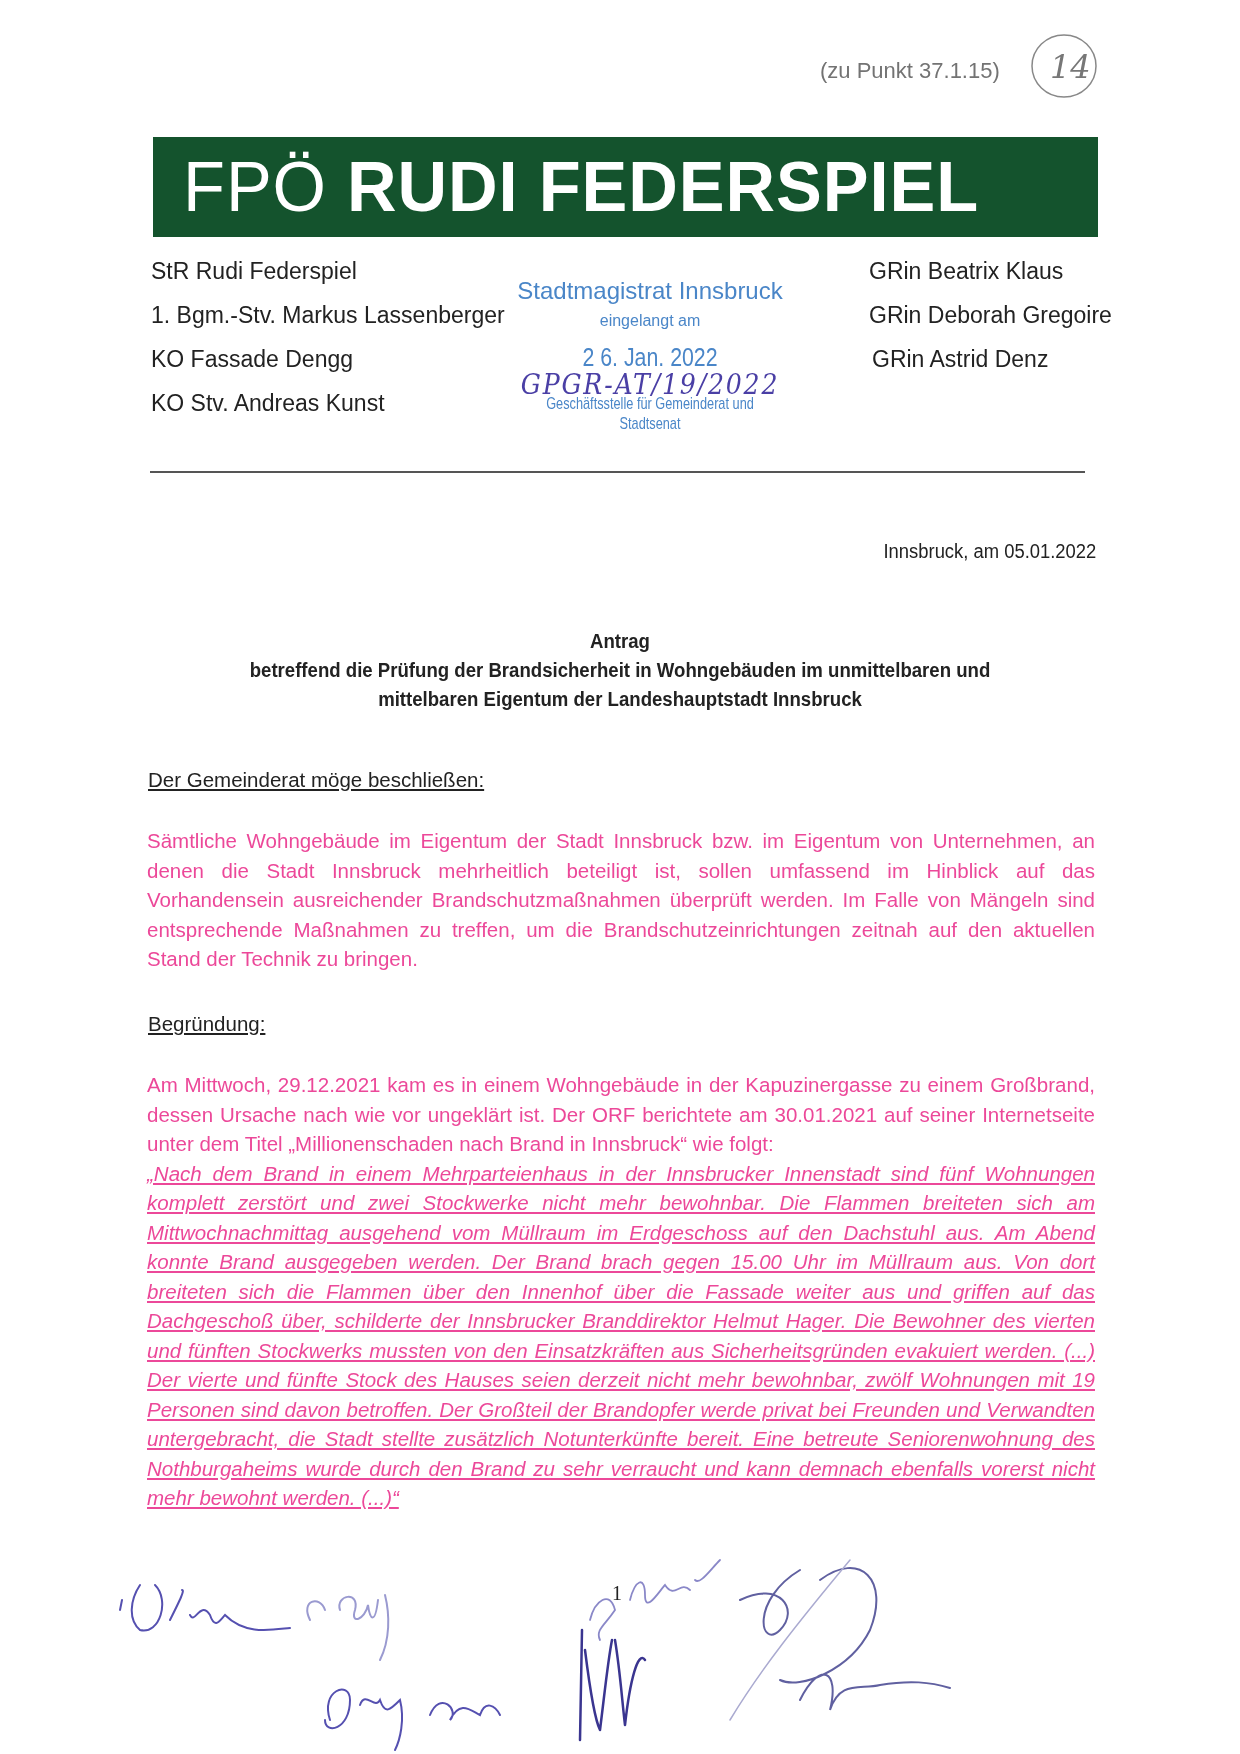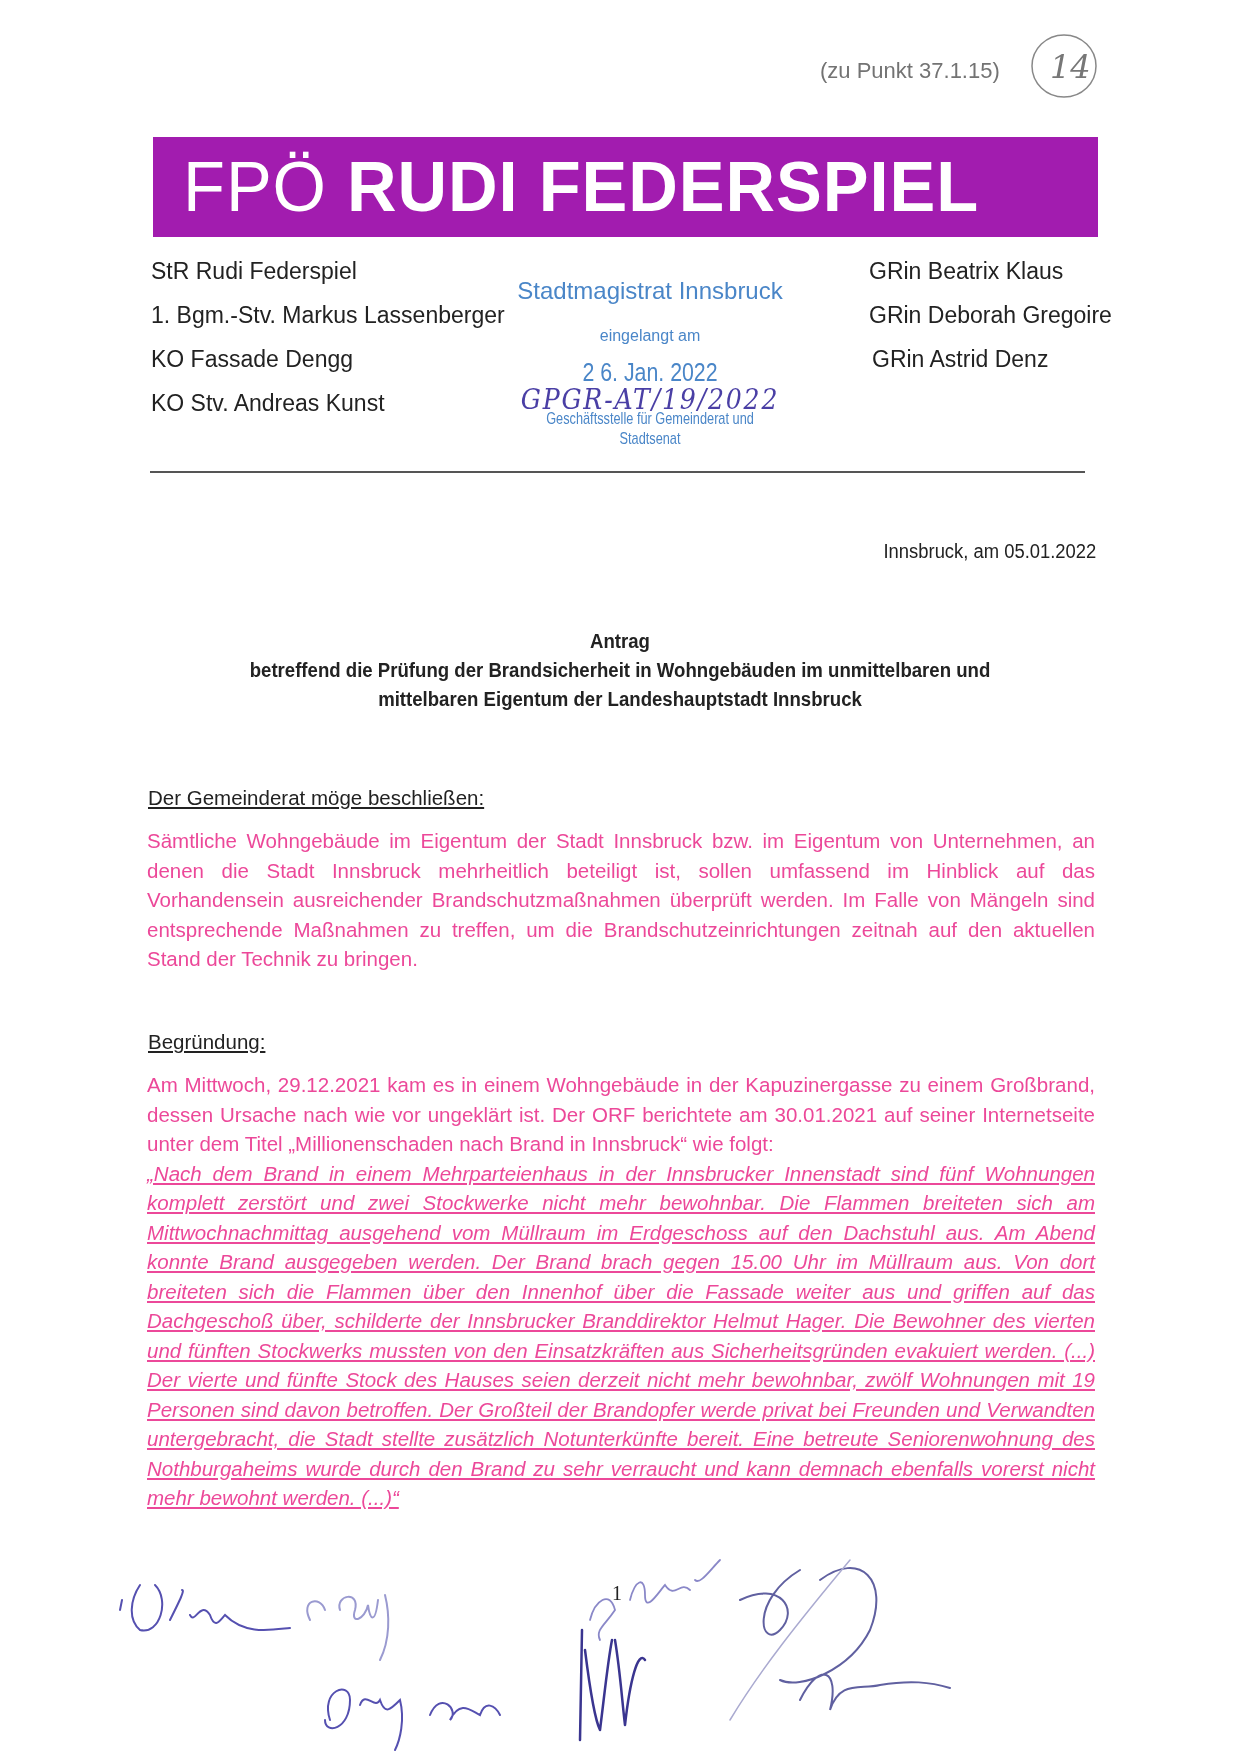--- a/index.html
+++ b/index.html
@@ -1,41 +1,41 @@
 <!DOCTYPE html>
 <html><head>
 <meta charset="utf-8">
 <style>
   html, body { margin: 0; padding: 0; background: #ffffff; }
   body { width: 1240px; height: 1754px; position: relative; overflow: hidden;
          font-family: "Liberation Sans", sans-serif; color: #222; }
   .abs { position: absolute; }
   #ref { left: 820px; top: 58px; font-size: 22px; color: #737373; }
   #page-circle { left: 1028px; top: 28px; width: 72px; height: 72px; }
-  #banner { left: 153px; top: 137px; width: 945px; height: 100px; background: #a21caf; }
+  #banner { left: 153px; top: 137px; width: 945px; height: 100px; background: #14532d; }
   #banner .txt { position: absolute; left: 30px; top: 6px; font-family: "Liberation Sans", sans-serif;
         color: #ffffff; font-size: 70px; font-weight: bold; letter-spacing: 1px;
         transform: scaleX(0.98); transform-origin: left; white-space: nowrap; line-height: 88px; }
   #banner .txt .light { font-weight: normal; }
   .sig-col { font-size: 23px; color: #222; line-height: 44px; }
   #left-col { left: 151px; top: 249px; }
   #right-col { left: 869px; top: 249px; }
   #right-col div:nth-child(3) { padding-left: 3px; }
   #stamp { left: 490px; top: 276px; width: 320px; text-align: center; color: #4a86c8; }
   #stamp .s1 { font-size: 24px; line-height: 30px; }
-  #stamp .s2 { font-size: 16px; line-height: 22px; margin-top: 19px; }
+  #stamp .s2 { font-size: 16px; line-height: 22px; margin-top: 4px; }
   #stamp .s3 { font-size: 26px; line-height: 30px; margin-top: 10px; transform: scaleX(0.82); }
   #stamp .s4 { font-size: 28px; line-height: 26px; color: #4a3fa5; font-style: italic;
                font-family: "DejaVu Serif", serif; letter-spacing: 2px; transform: scaleX(0.9); }
   #stamp .s5 { font-size: 17px; line-height: 20px; transform: scaleX(0.75); margin-top: -4px; }
   #rule { left: 150px; top: 471px; width: 935px; height: 2px; background: #555; }
   #date { right: 144px; top: 540px; font-size: 20px; color: #222; transform: scaleX(0.92); transform-origin: right; }
   #title { left: 150px; top: 627px; width: 940px; text-align: center; font-weight: bold; font-size: 20px; line-height: 29px; color: #222; transform: scaleX(0.93); }
   .body-text { left: 147px; width: 948px; font-size: 20.5px; line-height: 29.5px; color: #ec4899; text-align: justify; }
-  .heading-u { left: 148px; font-size: 20.5px; text-decoration: underline; color: #222; margin-top: 18px; }
+  .heading-u { left: 148px; font-size: 20.5px; text-decoration: underline; color: #222; }
   #h1 { top: 768px; }
   #p1 { top: 826px; }
   #h2 { top: 1012px; text-decoration: underline; }
   #p2 { top: 1070px; }
   #quote { font-style: italic; text-decoration: underline; }
   #pagenum { left: 612px; top: 1582px; font-family: "Liberation Serif", serif; font-size: 20px; color: #222; }
   #sigs { left: 100px; top: 1540px; width: 1000px; height: 214px; }
 </style>
 </head>
 <body>

